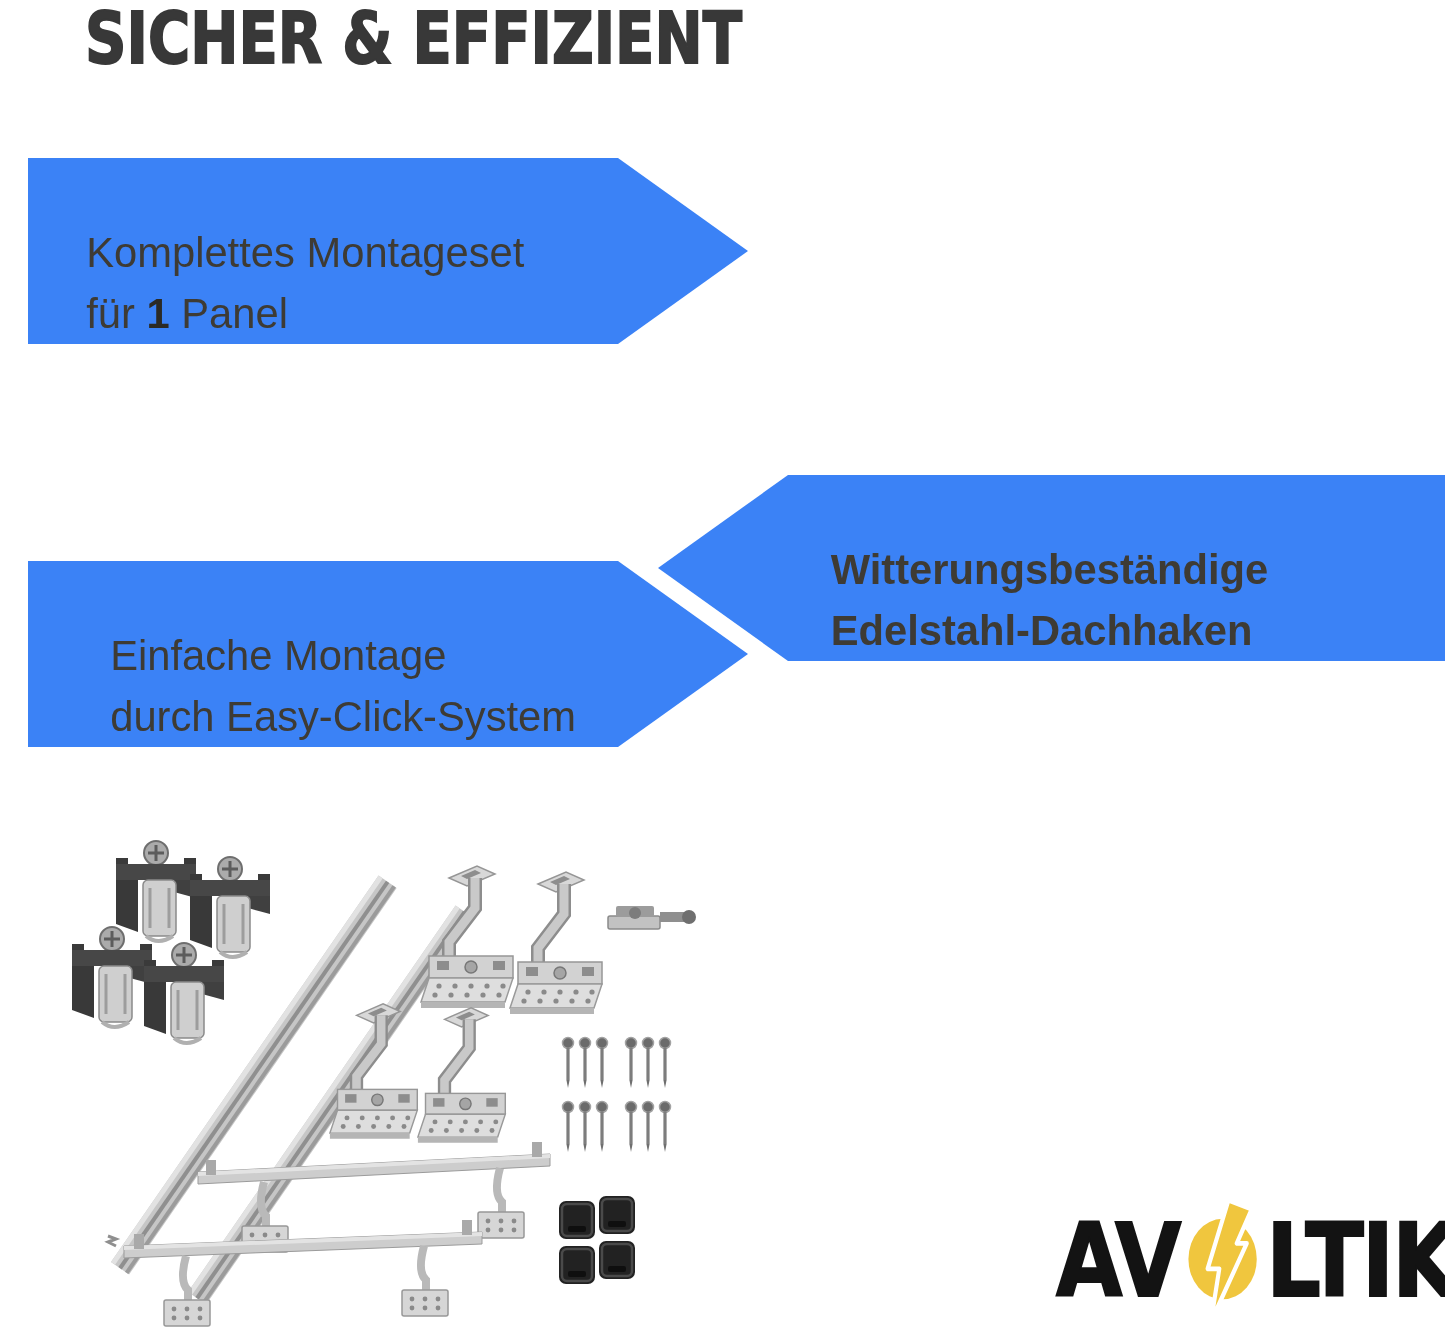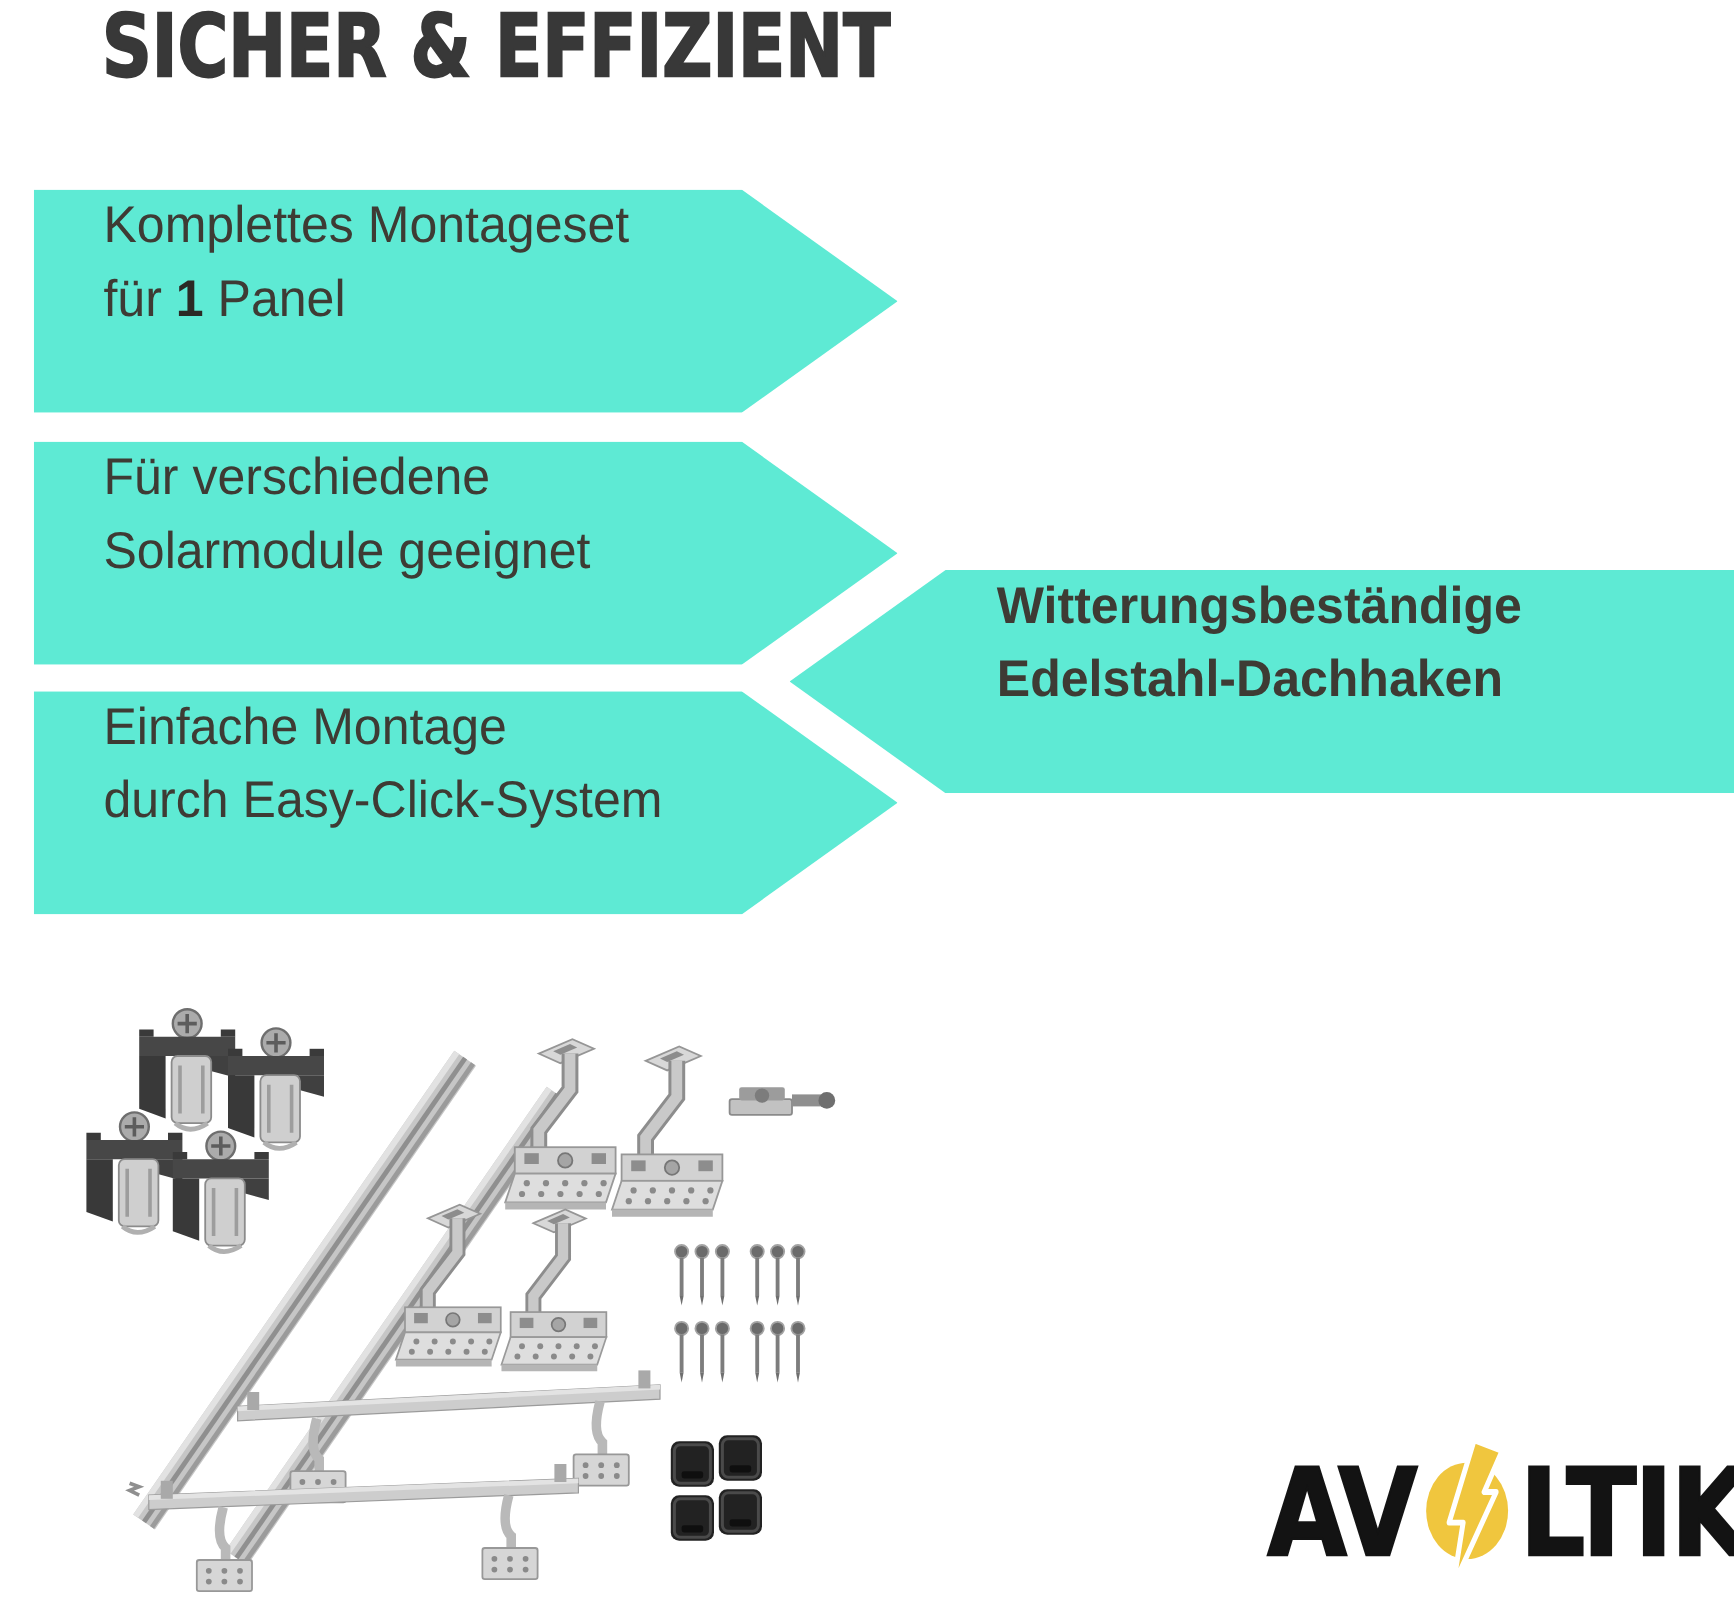--- a/index.html
+++ b/index.html
@@ -9,24 +9,24 @@
     margin-left:28px;
   }
   
   .title{
     position:absolute;left:57px;top:-4px;margin:0;
     font-family:"DejaVu Sans",sans-serif;font-weight:bold;font-size:72px;
     color:#383838;-webkit-text-stroke:2px #383838;letter-spacing:0px;white-space:nowrap;
     transform:scaleX(0.80);transform-origin:left top;
   }
   
-  .banner{position:absolute;height:186px;background:#5eead4;display:flex;align-items:flex-start;}
+  .banner{position:absolute;height:186px;background:#3b82f6;display:flex;align-items:flex-end;}
   .banner.left{left:0;width:720px;-webkit-clip-path:polygon(0 0,590px 0,720px 93px,590px 186px,0 186px);clip-path:polygon(0 0,590px 0,720px 93px,590px 186px,0 186px);}
   .banner.right{left:630px;width:815px;-webkit-clip-path:polygon(130px 0,815px 0,815px 186px,130px 186px,0 93px);clip-path:polygon(130px 0,815px 0,815px 186px,130px 186px,0 93px);}
-  .b1{top:158px;} .b3{top:368px;} .b5{top:576px;}
+  .b1{top:158px;} .b3{top:368px;} .b5{top:561px;padding-left:24px;}
   .b2{top:265px;} .b4{top:475px;font-weight:bold;} .b6{top:685px;}
   .banner .txt{
     font-size:43px;line-height:1.42;color:#3E3B34;
     transform:scaleX(0.97);transform-origin:left center;white-space:nowrap;
   }
   .banner.left .txt{padding-left:60px;}
   .banner.right .txt{padding-left:178px;}
   .txt .bold{font-weight:bold;color:#2B2A25;}
   
   .logo{
@@ -53,26 +53,20 @@
   <h1 class="title">SICHER &amp; EFFIZIENT</h1>
 
   <div class="banner left b1">
     <div class="txt">
       <span>Komplettes Montageset</span><br>
       <span>für </span><span class="bold">1</span><span> Panel</span>
     </div>
   </div>
 
 
-  <div class="banner left b3">
-    <div class="txt">
-      <span>Für verschiedene</span><br>
-      <span>Solarmodule geeignet</span>
-    </div>
-  </div>
 
   <div class="banner right b4">
     <div class="txt">
       <span>Witterungsbeständige</span><br>
       <span>Edelstahl-Dachhaken</span>
     </div>
   </div>
 
   <div class="banner left b5">
     <div class="txt">

